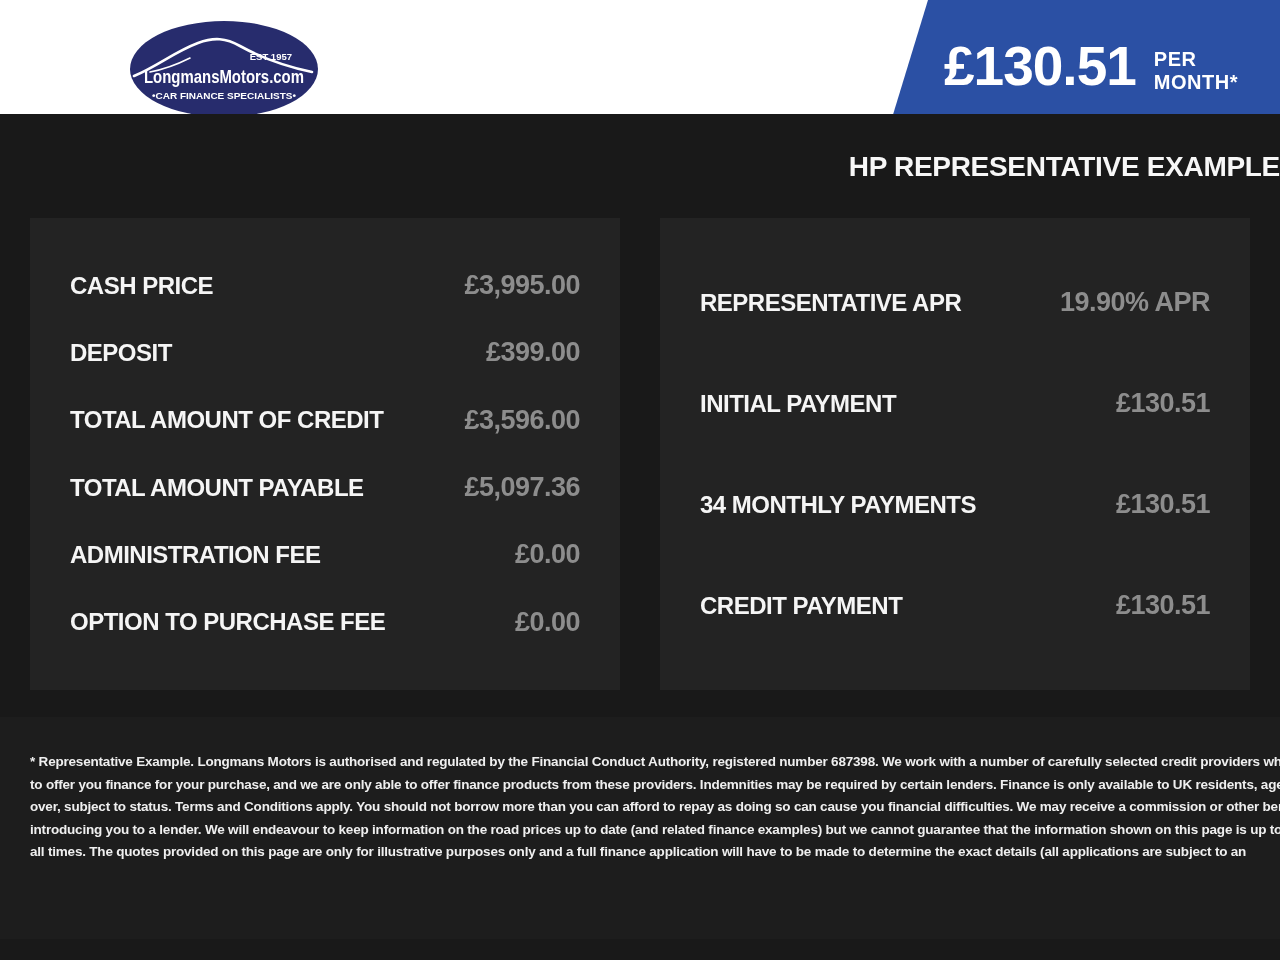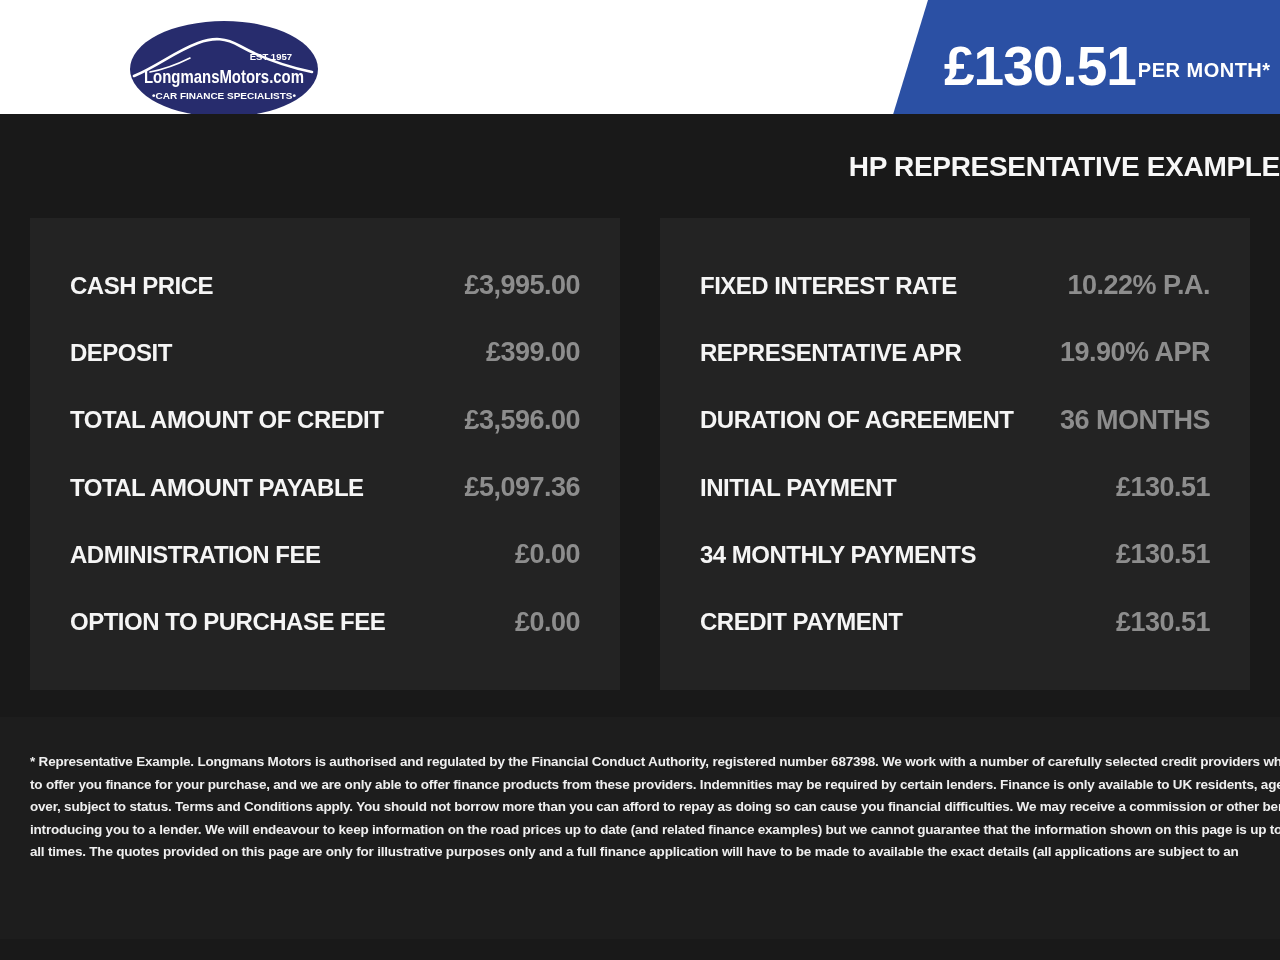--- a/index.html
+++ b/index.html
@@ -36,21 +36,21 @@
     color:#ffffff;
     font-size:55px;
     font-weight:bold;
     letter-spacing:-1px;
   }
   .price-suffix {
     color:#ffffff;
     font-size:20px;
     font-weight:bold;
     letter-spacing:0.5px;
-    margin-left:2px;
+    margin-left:18px;
     margin-top:10px;
   }
 
   
   .page-title {
     margin:37px 0 0 30px;
     color:#f7f7f7;
     font-size:28px;
     font-weight:bold;
     letter-spacing:-0.3px;
@@ -151,30 +151,22 @@
       <span class="value">£0.00</span>
     </div>
     <div class="row">
       <span class="label">OPTION TO PURCHASE FEE</span>
       <span class="value">£0.00</span>
     </div>
   </div>
 
   <div class="panel">
     <div class="row">
-      <span class="label">FIXED INTEREST RATE</span>
-      <span class="value">10.22% P.A.</span>
-    </div>
-    <div class="row">
       <span class="label">REPRESENTATIVE APR</span>
       <span class="value">19.90% APR</span>
-    </div>
-    <div class="row">
-      <span class="label">DURATION OF AGREEMENT</span>
-      <span class="value">36 MONTHS</span>
     </div>
     <div class="row">
       <span class="label">INITIAL PAYMENT</span>
       <span class="value">£130.51</span>
     </div>
     <div class="row">
       <span class="label">34 MONTHLY PAYMENTS</span>
       <span class="value">£130.51</span>
     </div>
     <div class="row">
@@ -183,14 +175,14 @@
     </div>
   </div>
 
 </div>
 
 <div class="footer">
   <div class="line">* Representative Example. Longmans Motors is authorised and regulated by the Financial Conduct Authority, registered number 687398. We work with a number of carefully selected credit providers who may be able</div>
   <div class="line">to offer you finance for your purchase, and we are only able to offer finance products from these providers. Indemnities may be required by certain lenders. Finance is only available to UK residents, aged 18 or</div>
   <div class="line">over, subject to status. Terms and Conditions apply. You should not borrow more than you can afford to repay as doing so can cause you financial difficulties. We may receive a commission or other benefits for</div>
   <div class="line">introducing you to a lender. We will endeavour to keep information on the road prices up to date (and related finance examples) but we cannot guarantee that the information shown on this page is up to date at</div>
-  <div class="line">all times. The quotes provided on this page are only for illustrative purposes only and a full finance application will have to be made to available the exact details (all applications are subject to an</div>
+  <div class="line">all times. The quotes provided on this page are only for illustrative purposes only and a full finance application will have to be made to determine the exact details (all applications are subject to an</div>
 </div>
 
 </body></html>

